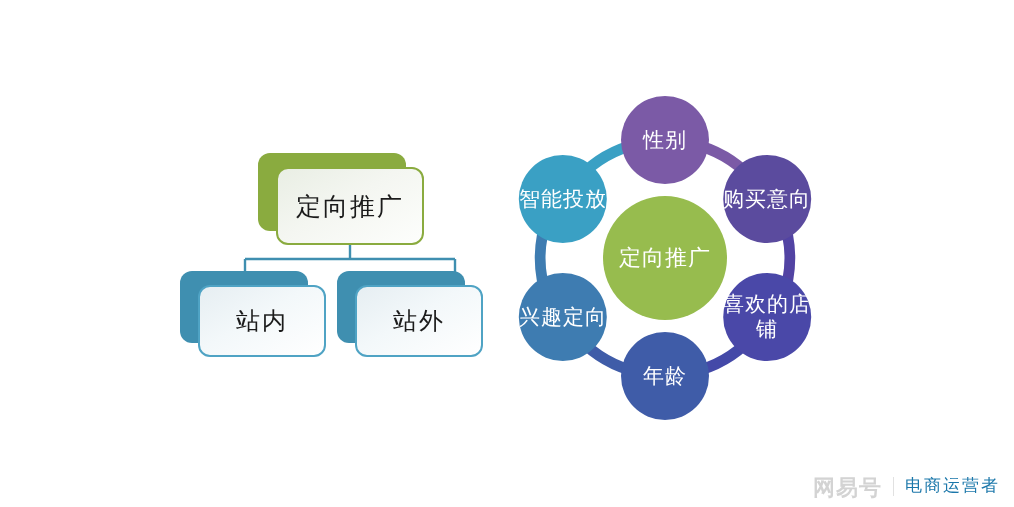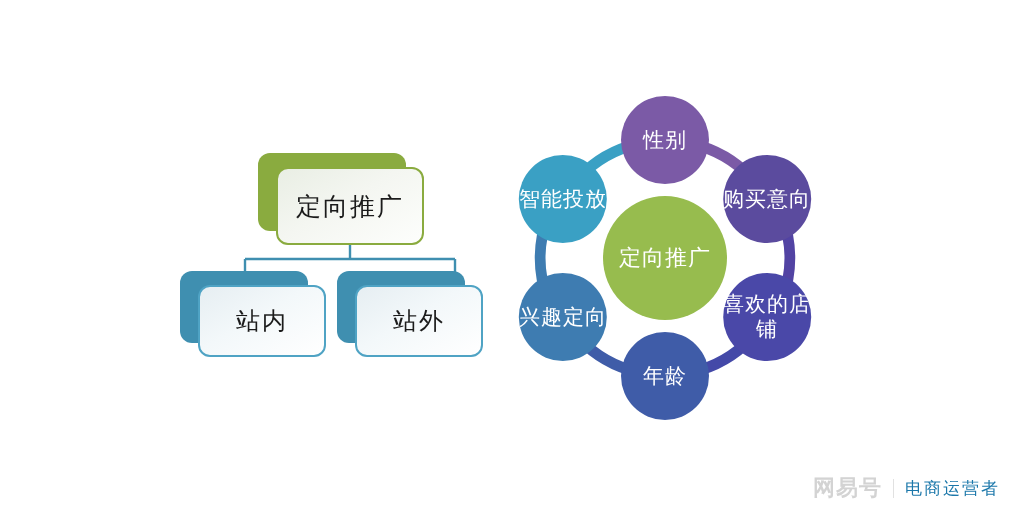--- a/index.html
+++ b/index.html
@@ -129,21 +129,20 @@
   .spoke-text {
     font-size: 21px;
   }
 
   
   .watermark {
     position: absolute;
     right: 14px;
     bottom: 8px;
     display: flex;
-    align-items: center;
     gap: 11px;
     opacity: 0.9;
   }
   .wm-logo {
     font-size: 22px;
     font-weight: bold;
     color: #cfcfcf;
     letter-spacing: 1px;
     line-height: 1;
   }

